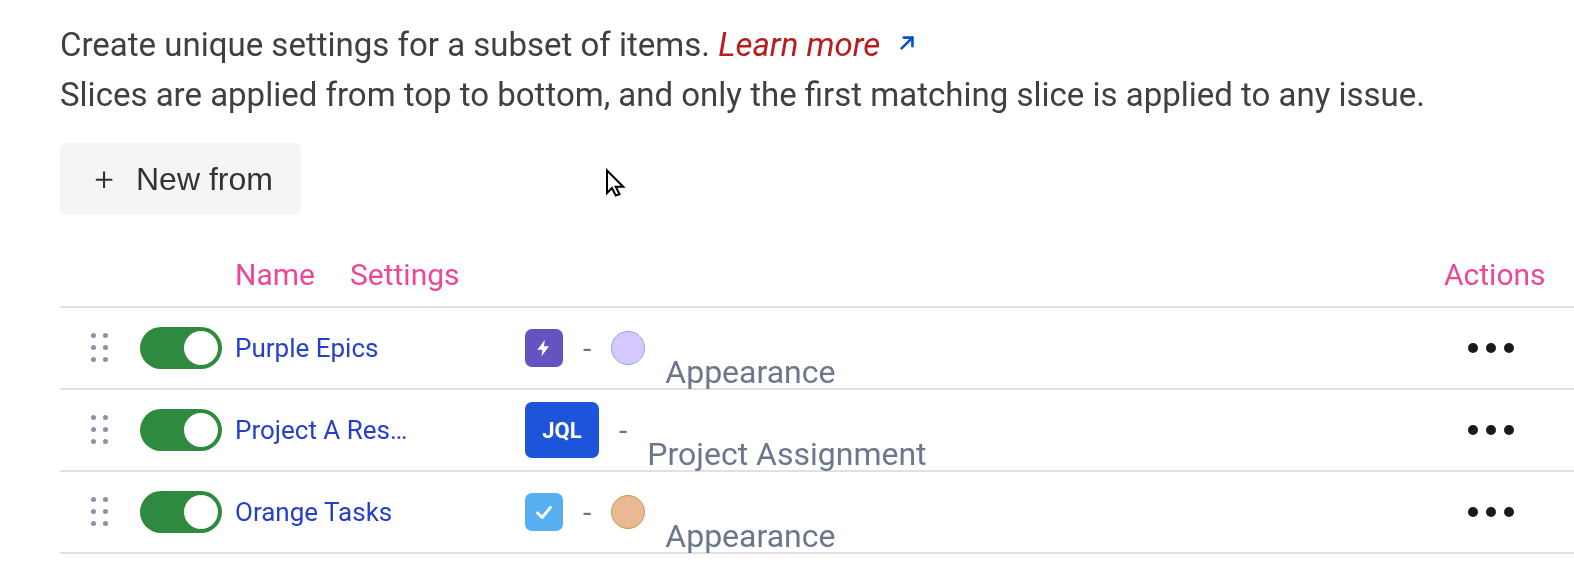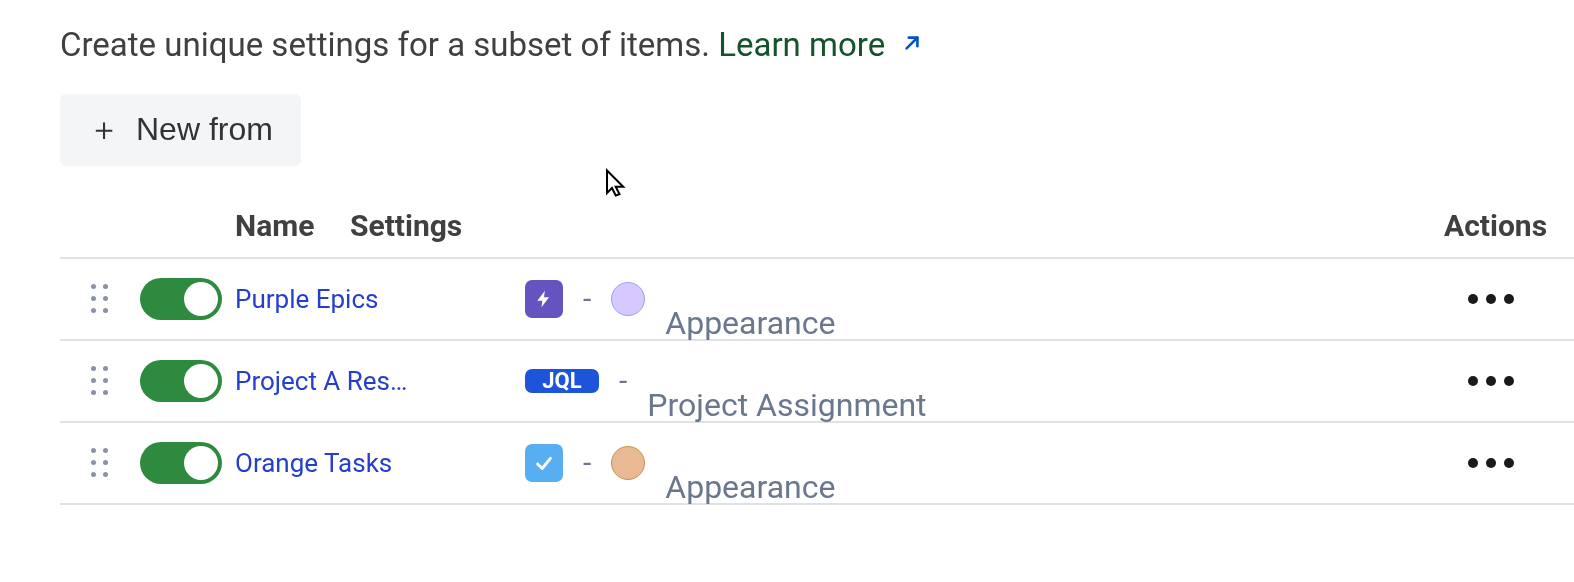--- a/index.html
+++ b/index.html
@@ -13,23 +13,24 @@
     .wrap { padding: 20px 0 0 60px; }
     .description {
       font-size: 33px;
       line-height: 1.5;
       color: #222;
       margin-bottom: 24px;
       padding-right: 40px;
     }
     .desc-text { color: #404040; }
     .learn-more {
-      color: #14532d;
+      color: #b91c1c;
       text-decoration: none;
       cursor: pointer;
+      font-style: italic;
     }
     .learn-more svg { margin-left: 6px; }
     .new-slice-btn {
       display: inline-flex;
       align-items: center;
       gap: 16px;
       background: #f4f5f7;
       border: none;
       border-radius: 6px;
       padding: 14px 28px;
@@ -39,22 +40,21 @@
       margin-bottom: 30px;
     }
     .new-slice-btn .plus { font-size: 32px; font-weight: 400; color:#333;}
     .table { width: 100%; }
     .thead {
       display: flex;
       align-items: center;
       padding: 12px 0 14px 0;
       border-bottom: 2px solid #dfe1e6;
       font-size: 30px;
-      color: #404040;
-      font-weight: bold;
+      color: #ec4899;
     }
     .col-name-h { flex: 0 0 290px; padding-left: 175px; }
     .col-settings-h { flex: 1; padding-left:0; }
     .col-actions-h { width: 130px; text-align: center; padding-right: 40px; }
 
     .row {
       display: flex;
       align-items: center;
       height: 82px;
       border-bottom: 2px solid #dfe1e6;
@@ -81,21 +81,21 @@
     .slice-name {
       color:#253fcc; font-size: 26px; font-weight:400; cursor:pointer;
       display:block; overflow:hidden; white-space:nowrap; text-overflow:ellipsis; max-width: 280px;
     }
 
     .settings-cell { flex:1; display:flex; align-items:center; gap:20px; font-size:32px; color:#6b778c; }
     .icon-badge {
       width:38px; height:38px; border-radius:7px; display:flex; align-items:center; justify-content:center;
     }
     .badge-purple { background:#6554c0; }
-    .badge-jql { background:#1e54d9; color:#fff; font-weight:700; font-size:22px; width:74px; height:24px; border-radius:7px; }
+    .badge-jql { background:#1e54d9; color:#fff; font-weight:700; font-size:22px; width:74px; height:56px; border-radius:7px; }
     .badge-check { background:#57aef0; }
     .sep { color:#6b778c; font-size:30px; }
     .color-swatch {
       width:34px; height:34px; border-radius:50%; display:inline-block; border:1px solid rgba(0,0,0,0.12);
     }
     .sw-purple { background:#d6c9ff; border-color:#96a0ff;}
     .sw-orange { background:#e8b993; border-color:#c9944e;}
     .settings-label { color:#6b778c;margin-top:48px; }
 
     .actions-cell { width:130px; display:flex; justify-content:flex-end; padding-right:50px; }
@@ -113,20 +113,21 @@
     <a class="learn-more">
       <span>Learn more</span>
       <span>
         <svg width="26" height="26" viewBox="0 0 24 24" fill="none" stroke="#0052cc" stroke-width="2.4" stroke-linecap="round" stroke-linejoin="round">
             <path d="M7 17L17 7"></path>
             <path d="M9 7h8v8"></path>
           </svg>
       </span>
     </a>
     <br>
+    <span class="desc-text">Slices are applied from top to bottom, and only the first matching slice is applied to any issue.</span>
   </div>
 
   <button class="new-slice-btn">
     <span class="plus">＋</span>
     <span>New from</span>
   </button>
 
   <div class="table">
     <div class="thead">
       <div class="col-name-h">Name</div>

